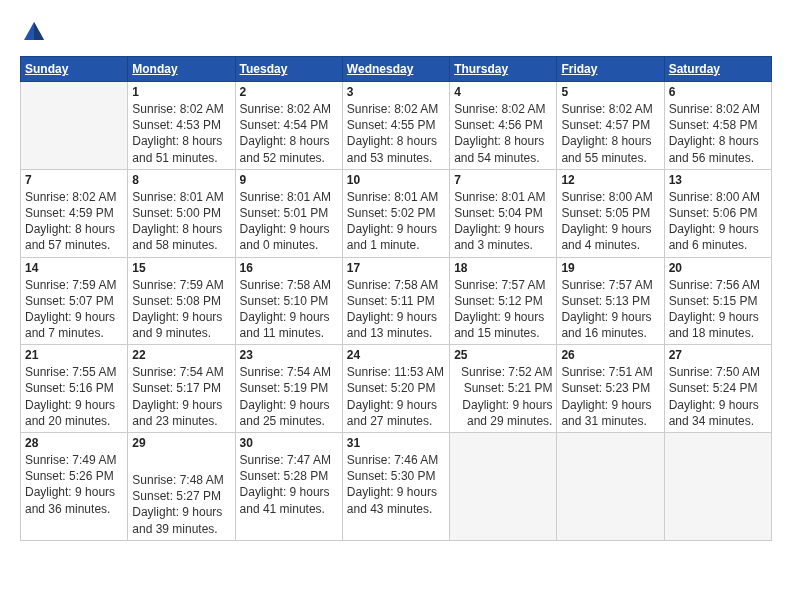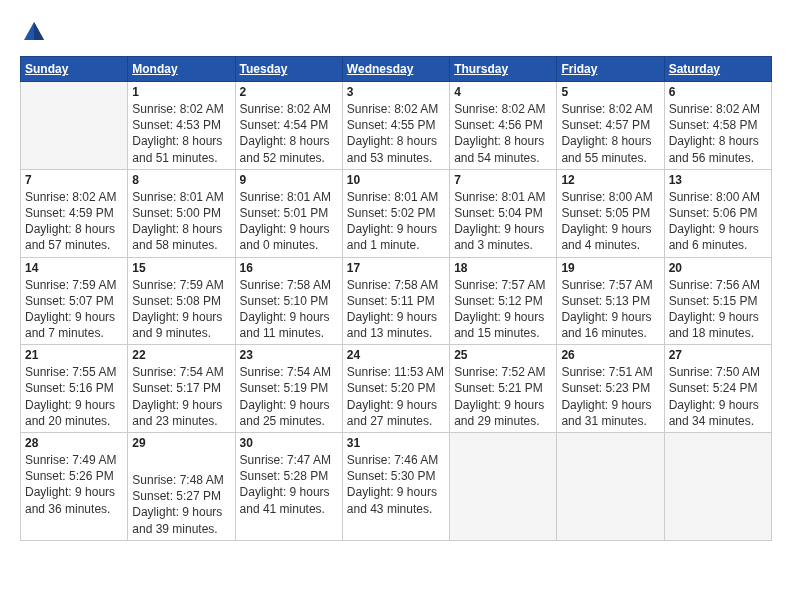--- a/index.html
+++ b/index.html
@@ -305,21 +305,21 @@
           </td>
           <td>
             <span class="day-number">24</span>
             <div class="day-info" style="white-space: pre-line;">Sunrise: 11:53 AM
 Sunset: 5:20 PM
 Daylight: 9 hours
 and 27 minutes.</div>
           </td>
           <td>
             <span class="day-number">25</span>
-            <div class="day-info" style="white-space: pre-line;">Sunrise: 7:52 AM
+            <div class="day-info" style="white-space: pre-line; text-align: right;">Sunrise: 7:52 AM
 Sunset: 5:21 PM
 Daylight: 9 hours
 and 29 minutes.</div>
           </td>
           <td>
             <span class="day-number">26</span>
             <div class="day-info" style="white-space: pre-line;">Sunrise: 7:51 AM
 Sunset: 5:23 PM
 Daylight: 9 hours
 and 31 minutes.</div>

